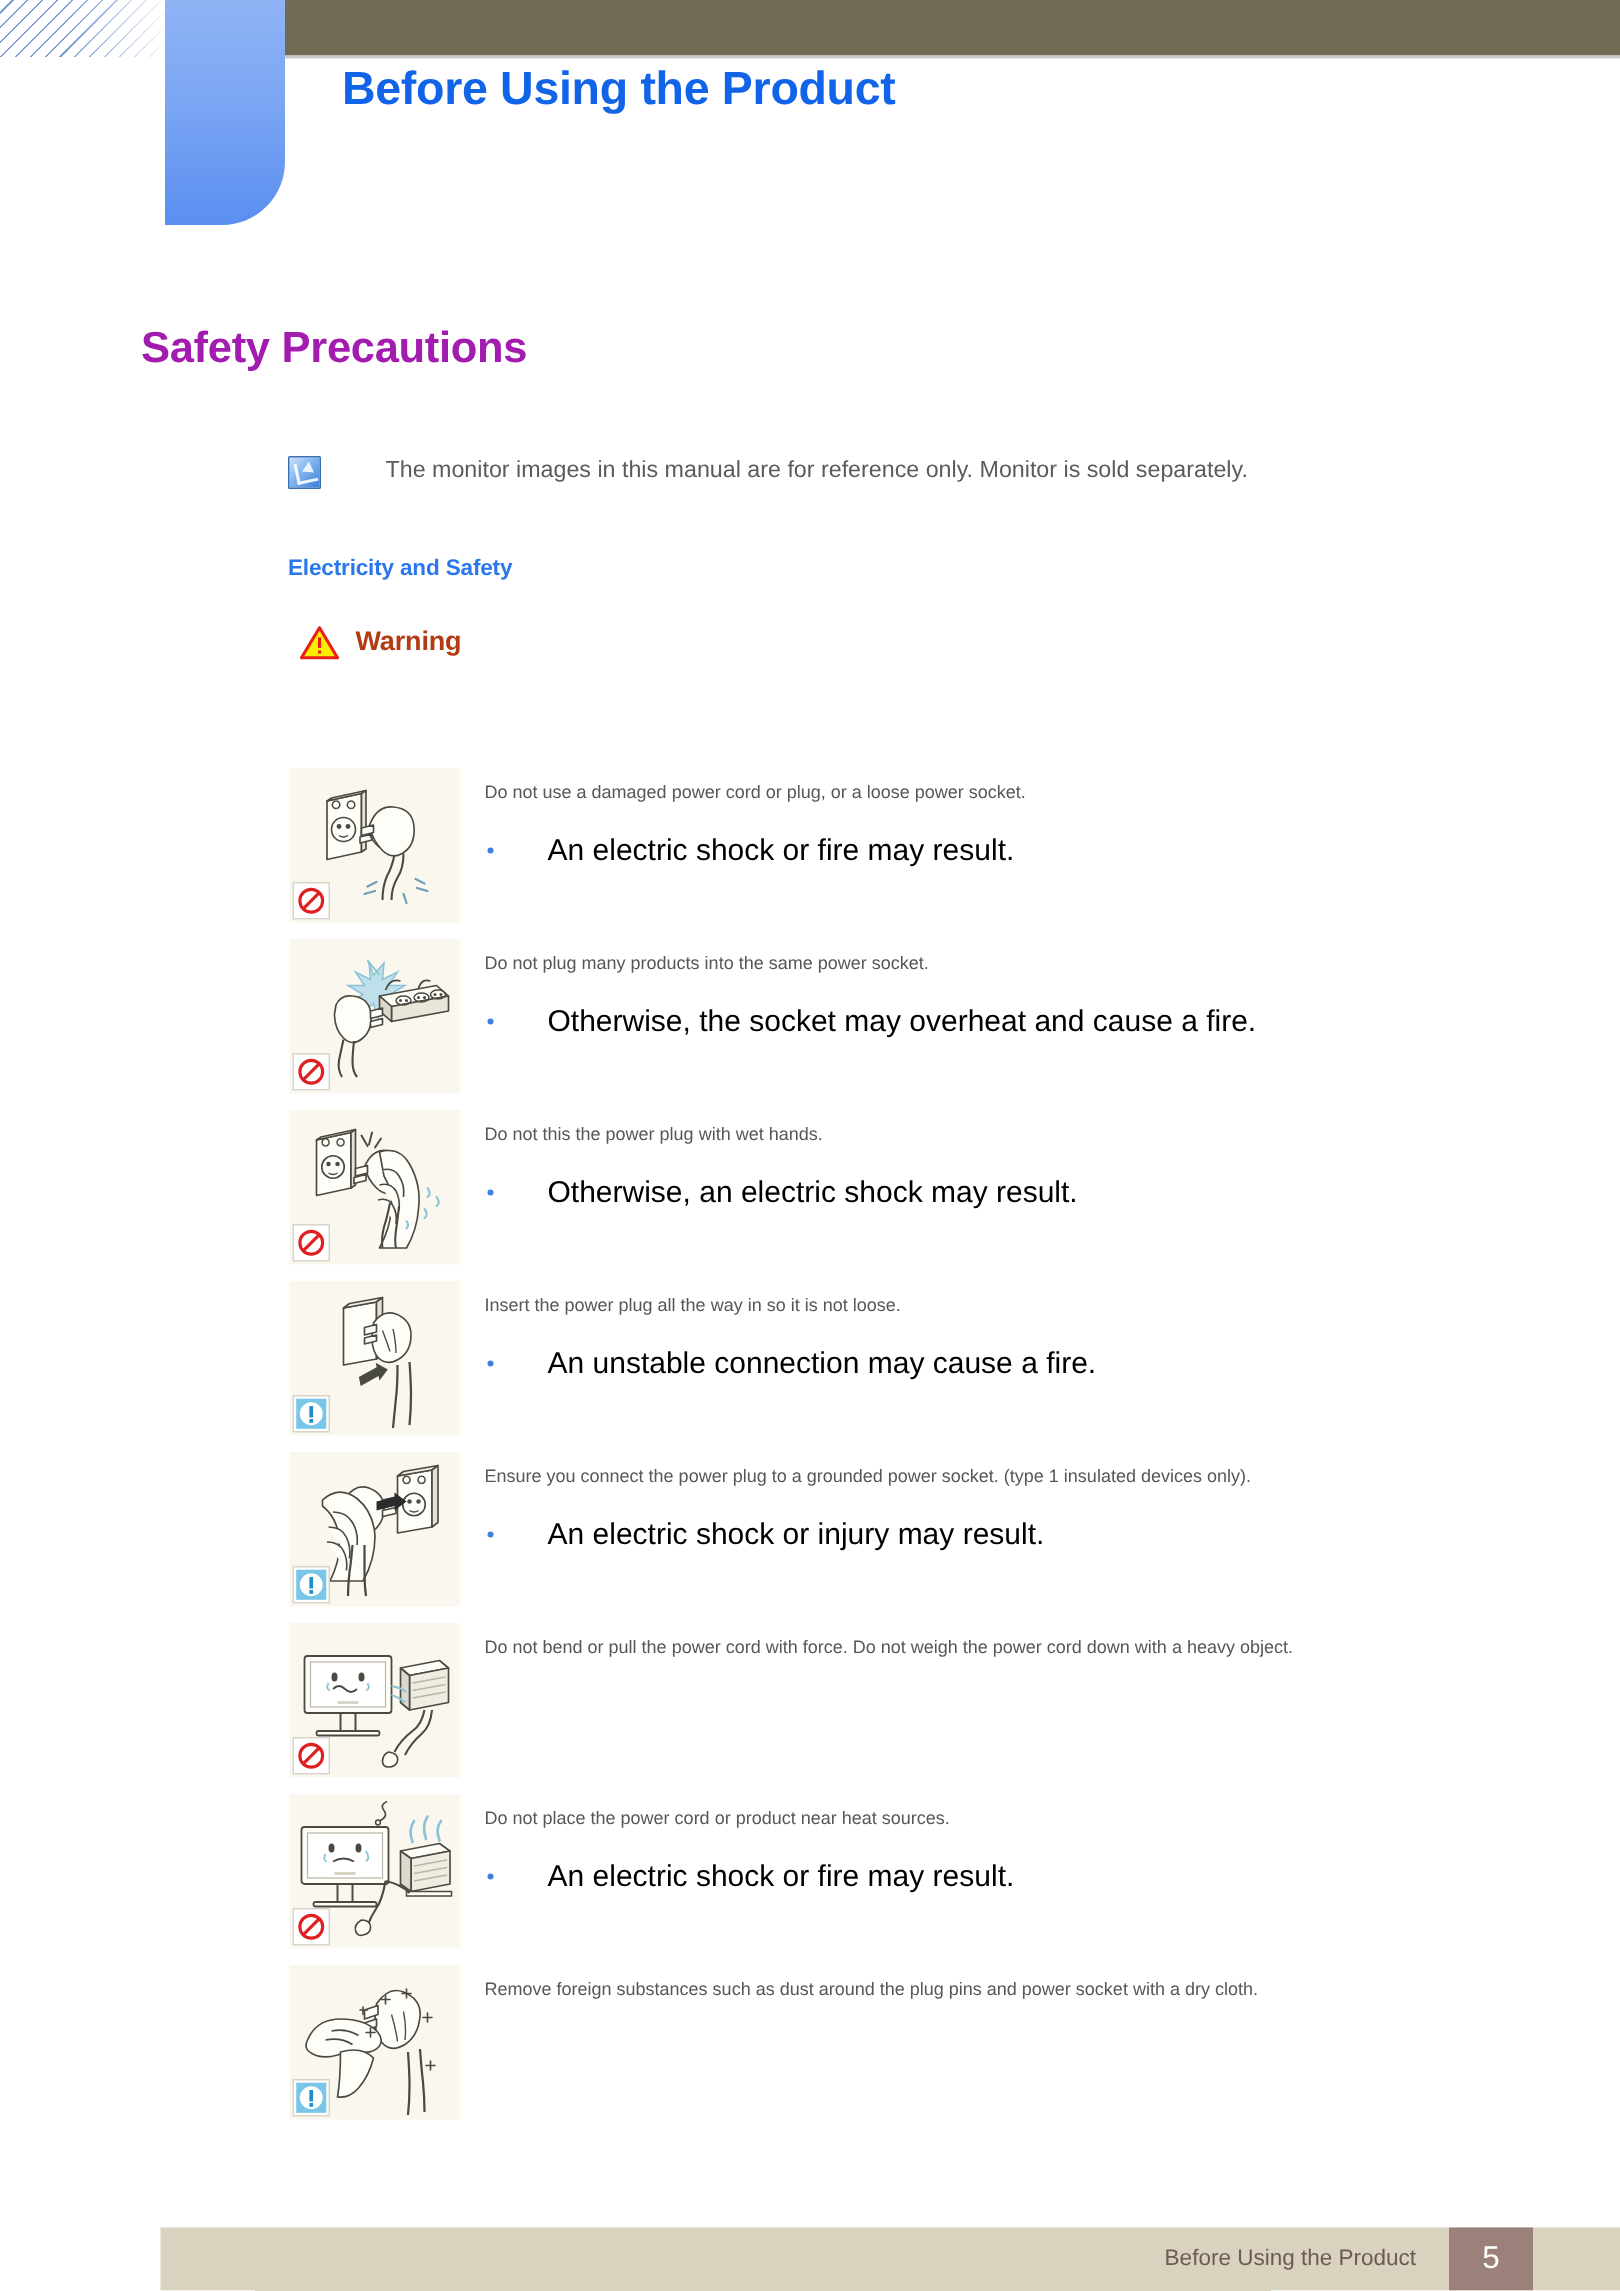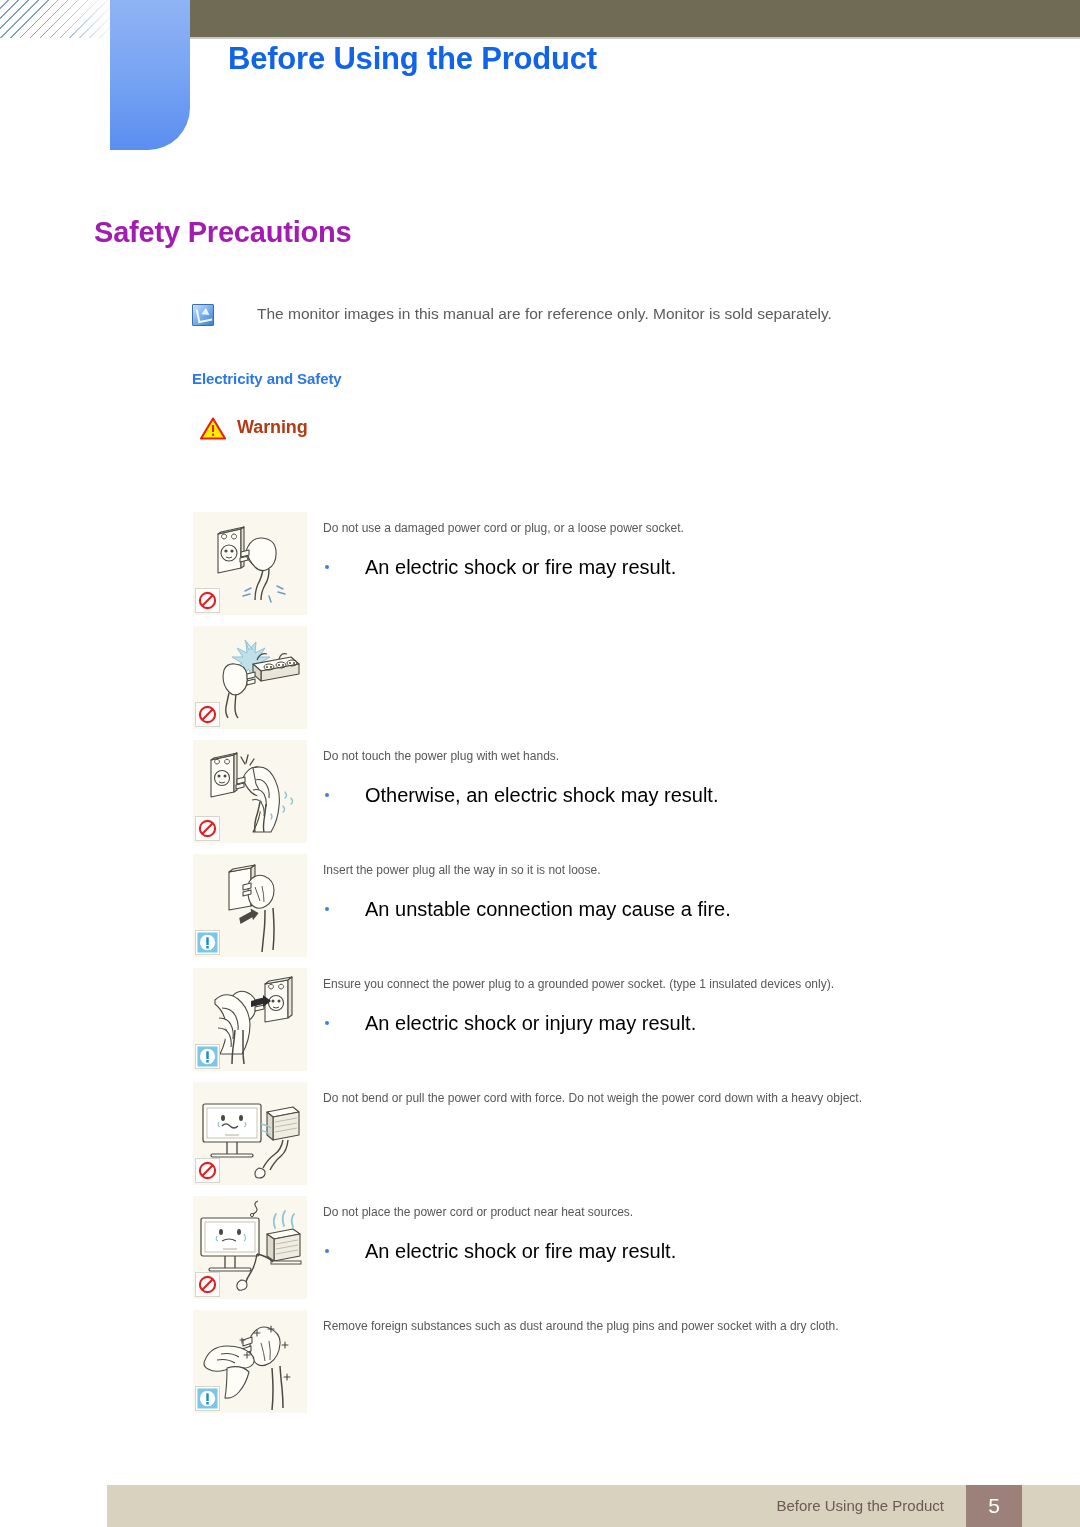--- a/index.html
+++ b/index.html
@@ -395,20 +395,26 @@
         <path d="M36 67 q-2 9 -3 14 q-1 6 2 11" fill="none" stroke="#4a4a42" stroke-width="1.4"></path>
         <path d="M43 68 q-1 9 -1 14 q0 6 3 10" fill="none" stroke="#4a4a42" stroke-width="1.4"></path>
       </svg>
       <div class="badge">
         <svg viewBox="0 0 20 20" width="19" height="19">
           <circle cx="10" cy="10" r="8" fill="none" stroke="#e02020" stroke-width="2.2"></circle>
           <line x1="4.3" y1="15.7" x2="15.7" y2="4.3" stroke="#e02020" stroke-width="2.2"></line>
         </svg>
       </div>
     </div>
+    <div class="txt">
+      <div class="lead">Do not plug many products into the same power socket.</div>
+      <ul class="bullets">
+        <li>Otherwise, the socket may overheat and cause a fire.</li>
+      </ul>
+    </div>
   </div>
 
   <div class="item">
     <div class="fig">
       <div class="fig-canvas"></div>
       <svg class="art" viewBox="0 0 114 103">
         <g fill="#fffdf7" stroke="#4a4a42" stroke-width="1.1" stroke-linejoin="round">
           <path d="M18 20 L41 15 L41 52 L18 57 Z"></path>
           <path d="M18 20 L21 18 L44 13 L41 15 Z" fill="#efece2"></path>
           <path d="M41 15 L44 13 L44 50 L41 52 Z" fill="#e6e2d6"></path>
@@ -445,21 +451,21 @@
         </g>
       </svg>
       <div class="badge">
         <svg viewBox="0 0 20 20" width="19" height="19">
           <circle cx="10" cy="10" r="8" fill="none" stroke="#e02020" stroke-width="2.2"></circle>
           <line x1="4.3" y1="15.7" x2="15.7" y2="4.3" stroke="#e02020" stroke-width="2.2"></line>
         </svg>
       </div>
     </div>
     <div class="txt">
-      <div class="lead">Do not touch the power plug with wet hands.</div>
+      <div class="lead">Do not this the power plug with wet hands.</div>
       <ul class="bullets">
         <li>Otherwise, an electric shock may result.</li>
       </ul>
     </div>
   </div>
 
   <div class="item">
     <div class="fig">
       <div class="fig-canvas"></div>
       <svg class="art" viewBox="0 0 114 103">

